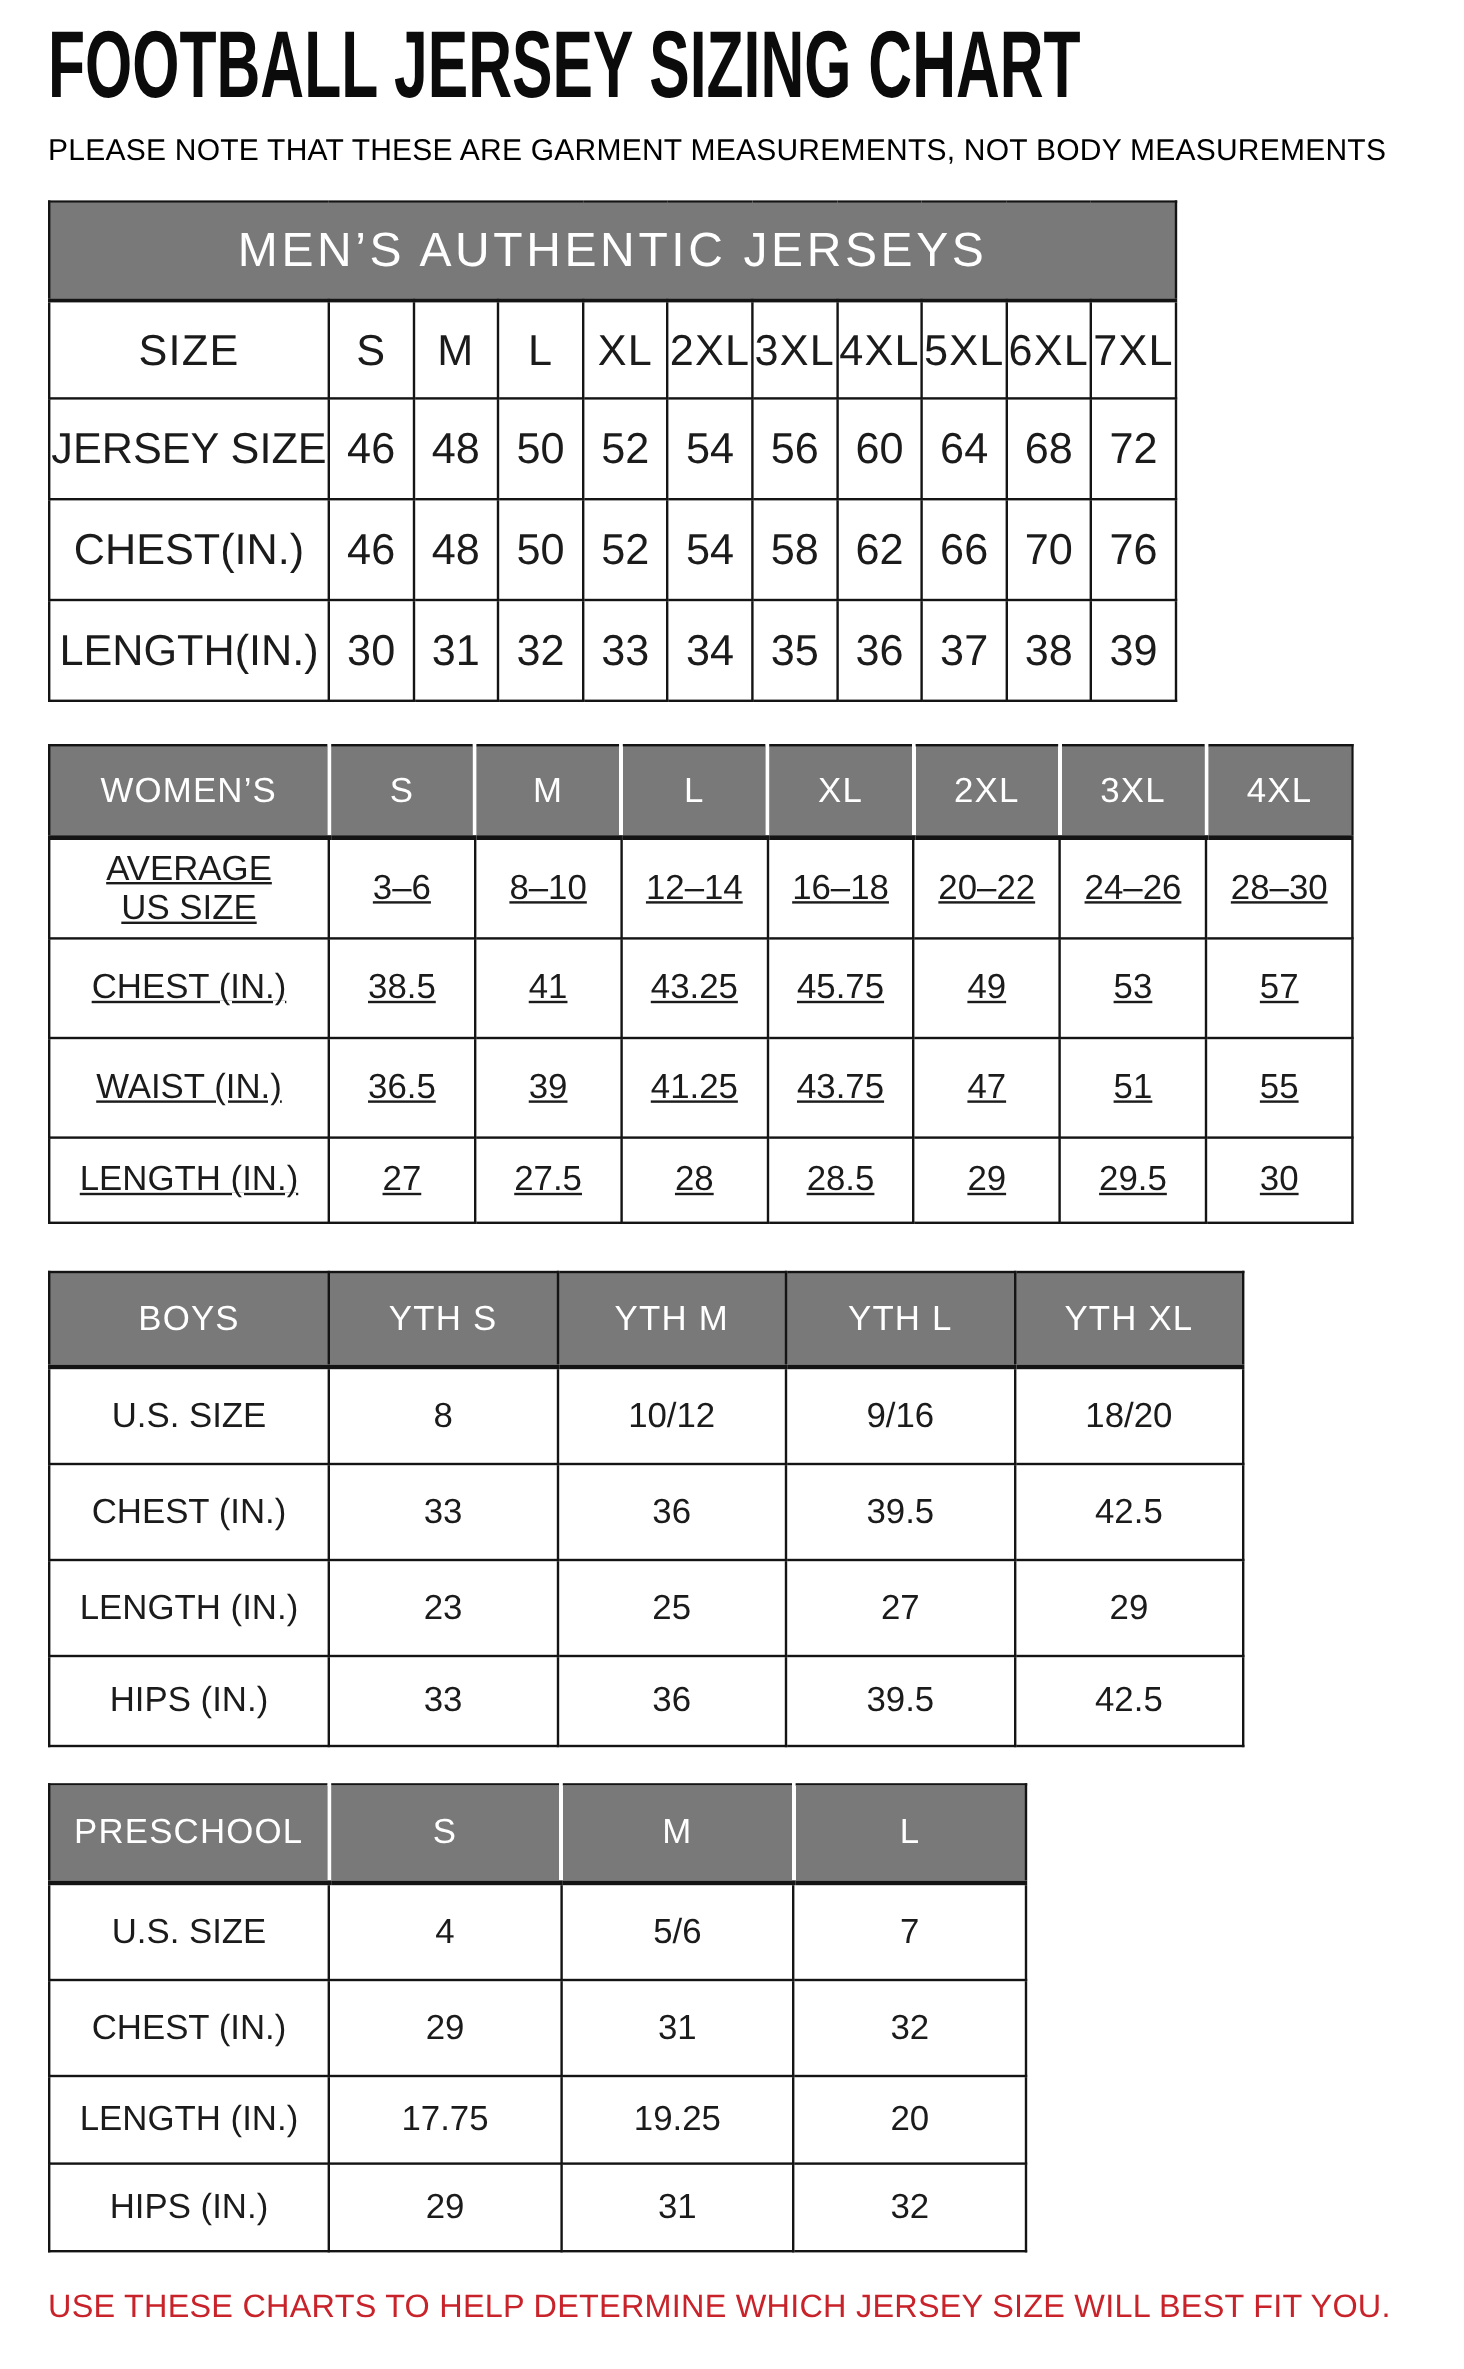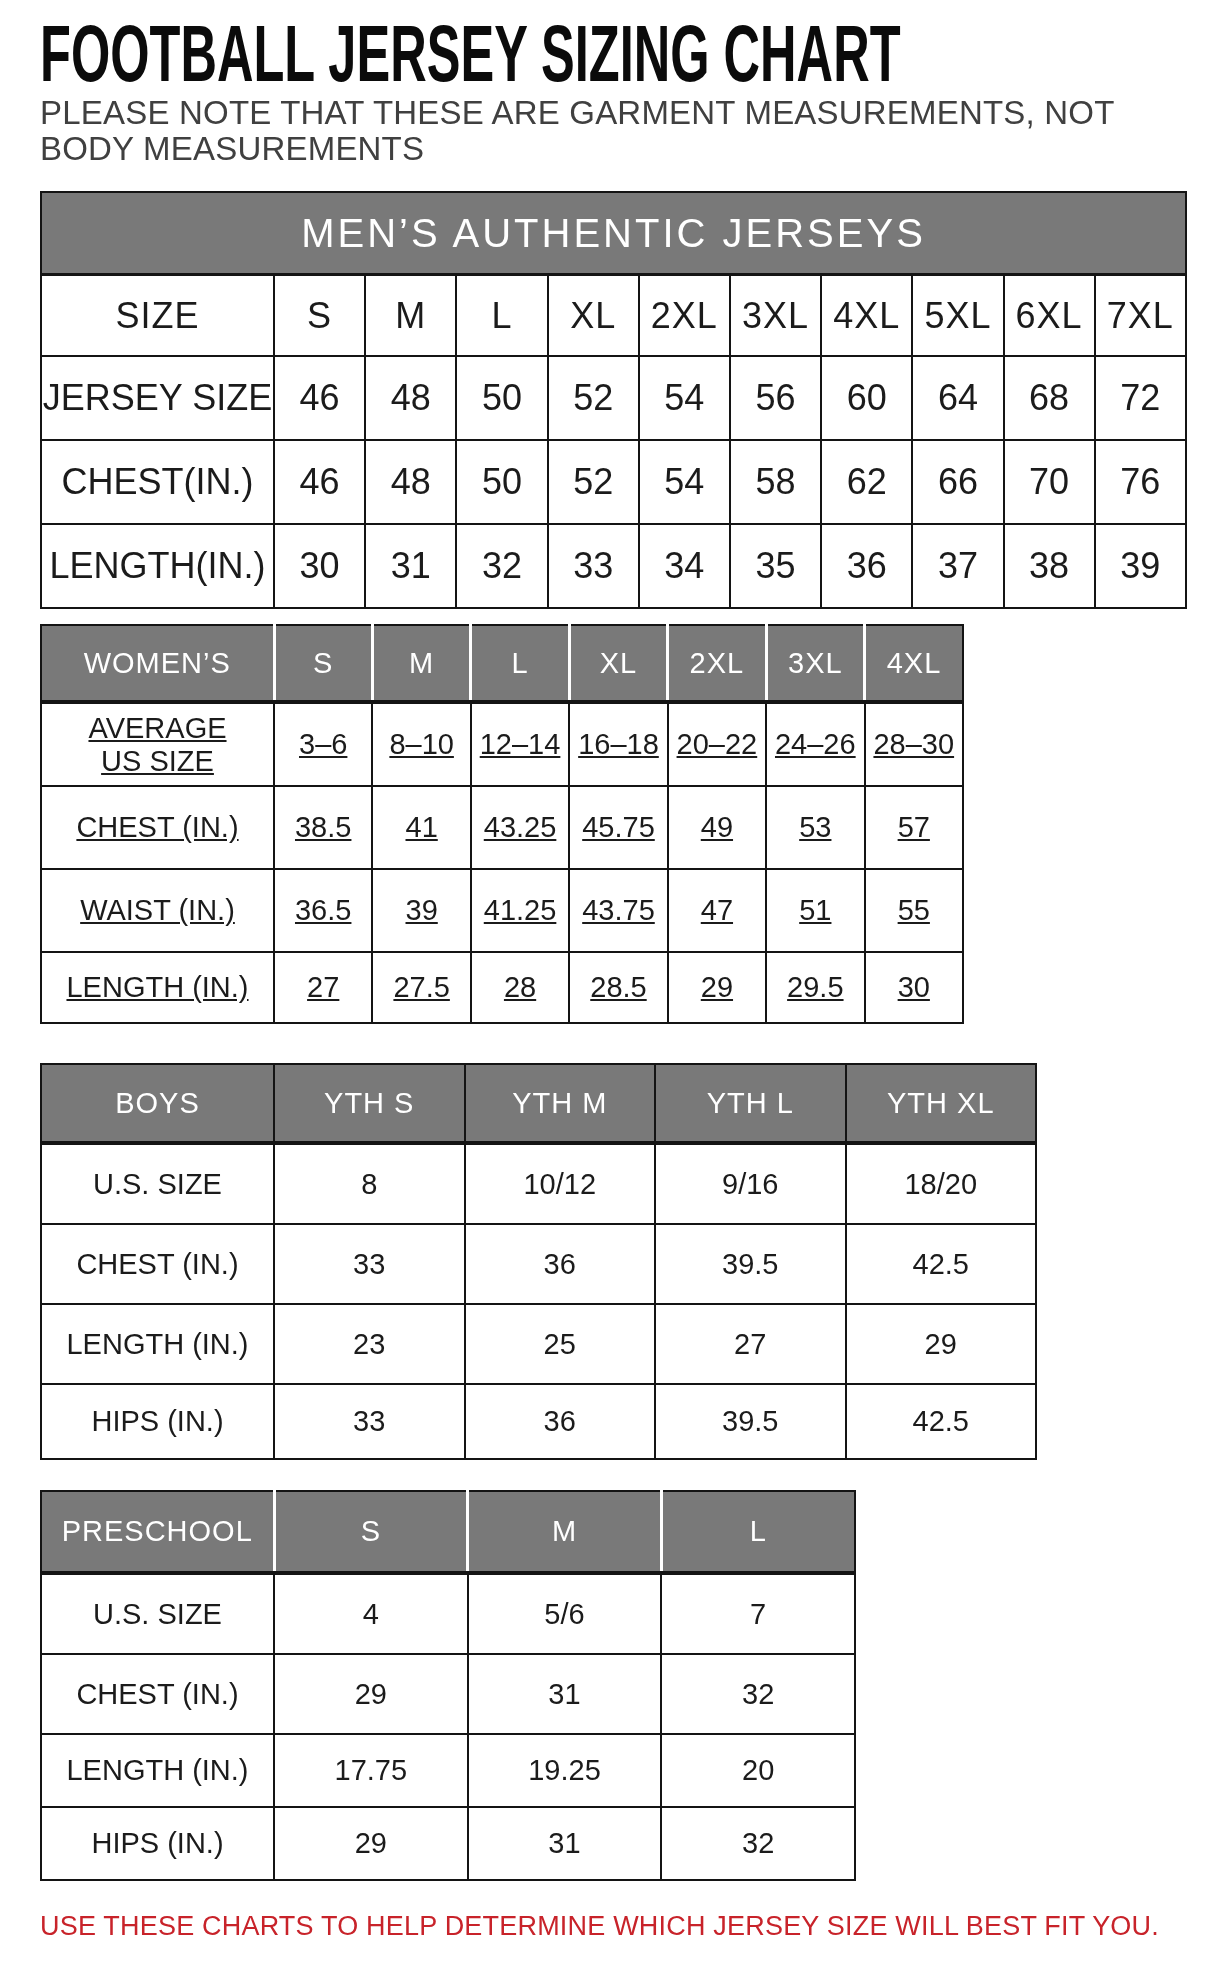--- a/index.html
+++ b/index.html
@@ -10,45 +10,45 @@
   .wrap{padding-left:40px;padding-top:16px;}
 
   
   .title{
     margin:0;white-space:nowrap;color:#0b0b0b;
     font-size:79px;font-weight:800;line-height:0.95;letter-spacing:0;
     transform:scaleX(0.64);transform-origin:left top;
   }
   
   .note{
-    margin-top:4px;max-width:1125px;
-    color:#404040;font-size:33px;line-height:36px;letter-spacing:0.2px;
+    margin-top:16px;max-width:1125px;
+    color:#000000;font-size:25px;line-height:36px;letter-spacing:0.2px;
   }
 
   
   table{border-collapse:collapse;table-layout:fixed;text-align:center;background:#fff;}
   th,td{border:2px solid #141414;font-weight:normal;padding:0;overflow:hidden;}
   td.lbl{white-space:pre-line;line-height:1.12;border-radius:24px;}
   .banner-row th{
     background:#797979;color:#ffffff;height:80px;
     font-size:40px;letter-spacing:3px;border-bottom:3px solid #141414;
   }
   .banner-cols th{
     background:#797979;color:#ffffff;border-bottom:4px solid #141414;
   }
   .sep-white .banner-cols th + th{border-left:3px solid #ffffff;}
   .col-label{width:233px;}
 
   
-  .t-mens{width:1147px;margin-top:24px;font-size:36px;padding-left:40px;}
+  .t-mens{width:941px;margin-top:24px;font-size:36px;padding-left:40px;}
   .t-mens .cols-row th{height:79px;font-size:36px;letter-spacing:1px;text-align:center;}
   .t-mens td{height:82px;}
 
   
-  .t-womens{width:924px;margin-top:15px;font-size:29px;}
+  .t-womens{width:1088px;margin-top:35px;font-size:29px;}
   .t-womens .banner-cols th{height:74px;font-size:29px;letter-spacing:1px;}
   .t-womens td{height:81px;text-decoration:underline;}
   .t-womens tbody tr:last-child td{height:69px;}
 
   
   .t-boys{width:997px;margin-top:39px;font-size:29px;}
   .t-boys .banner-cols th{height:76px;font-size:29px;letter-spacing:1px;}
   .t-boys td{height:78px;}
   .t-boys tbody tr:last-child td{height:73px;}
 

